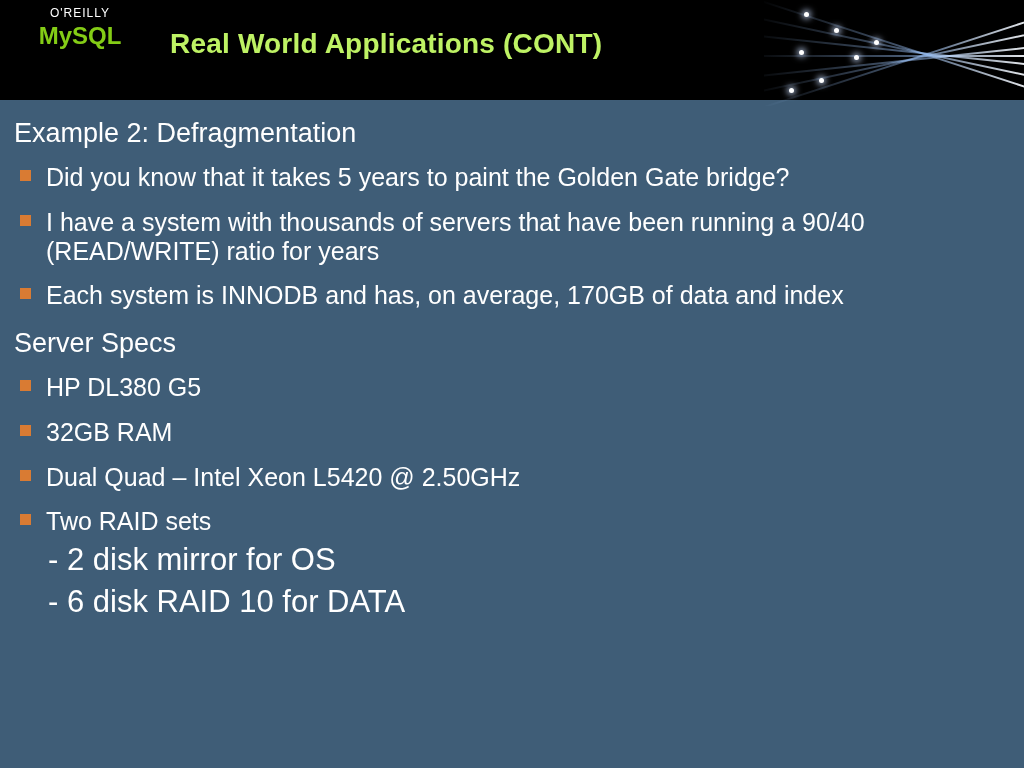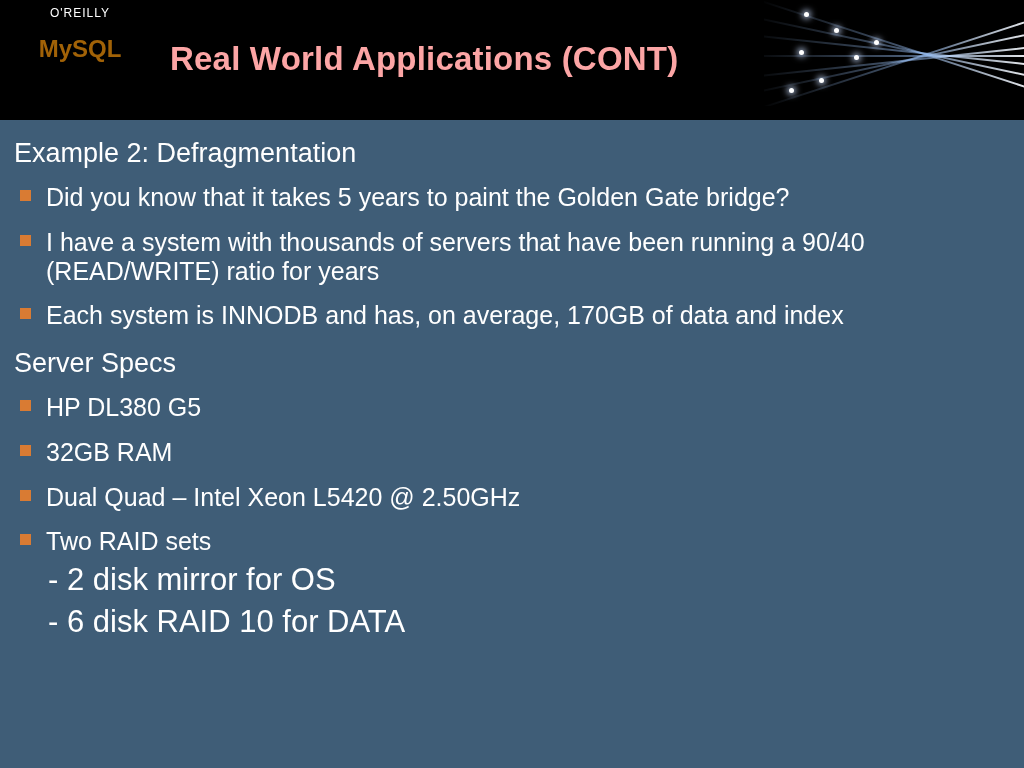--- a/index.html
+++ b/index.html
@@ -9,64 +9,64 @@
     height: 768px;
     overflow: hidden;
     font-family: Arial, Helvetica, sans-serif;
     background: #3f5d77;
     color: #ffffff;
   }
 
   
   .header {
     position: relative;
-    height: 120px;
+    height: 100px;
     background: #000;
   }
 
   .hdr-logo {
     position: absolute;
     left: 10px;
     top: 6px;
     width: 140px;
     text-align: center;
   }
   .hdr-oreilly {
     color: #fff;
     font-size: 12px;
     letter-spacing: 1px;
   }
   .hdr-mysql {
-    color: #a16207;
+    color: #84cc16;
     font-size: 24px;
     font-weight: bold;
-    margin-top: 15px;
+    margin-top: 2px;
   }
   .hdr-confexpo {
     position: absolute;
     left: 10px;
     top: 76px;
     width: 140px;
     text-align: center;
     color: #fff;
     font-size: 13px;
     background: #000;
     padding: 4px 0 6px;
     border-top-left-radius: 0;
     border-bottom-right-radius: 4px;
     border-bottom-left-radius: 4px;
   }
 
   .hdr-title {
     position: absolute;
     left: 170px;
-    top: 40px;
-    font-size: 33px;
+    top: 28px;
+    font-size: 28px;
     font-weight: bold;
-    color: #fca5a5;
+    color: #bef264;
     letter-spacing: 0.2px;
   }
 
   
   .hdr-fiber {
     position: absolute;
     right: 0;
     top: 0;
     width: 260px;
     height: 106px;

